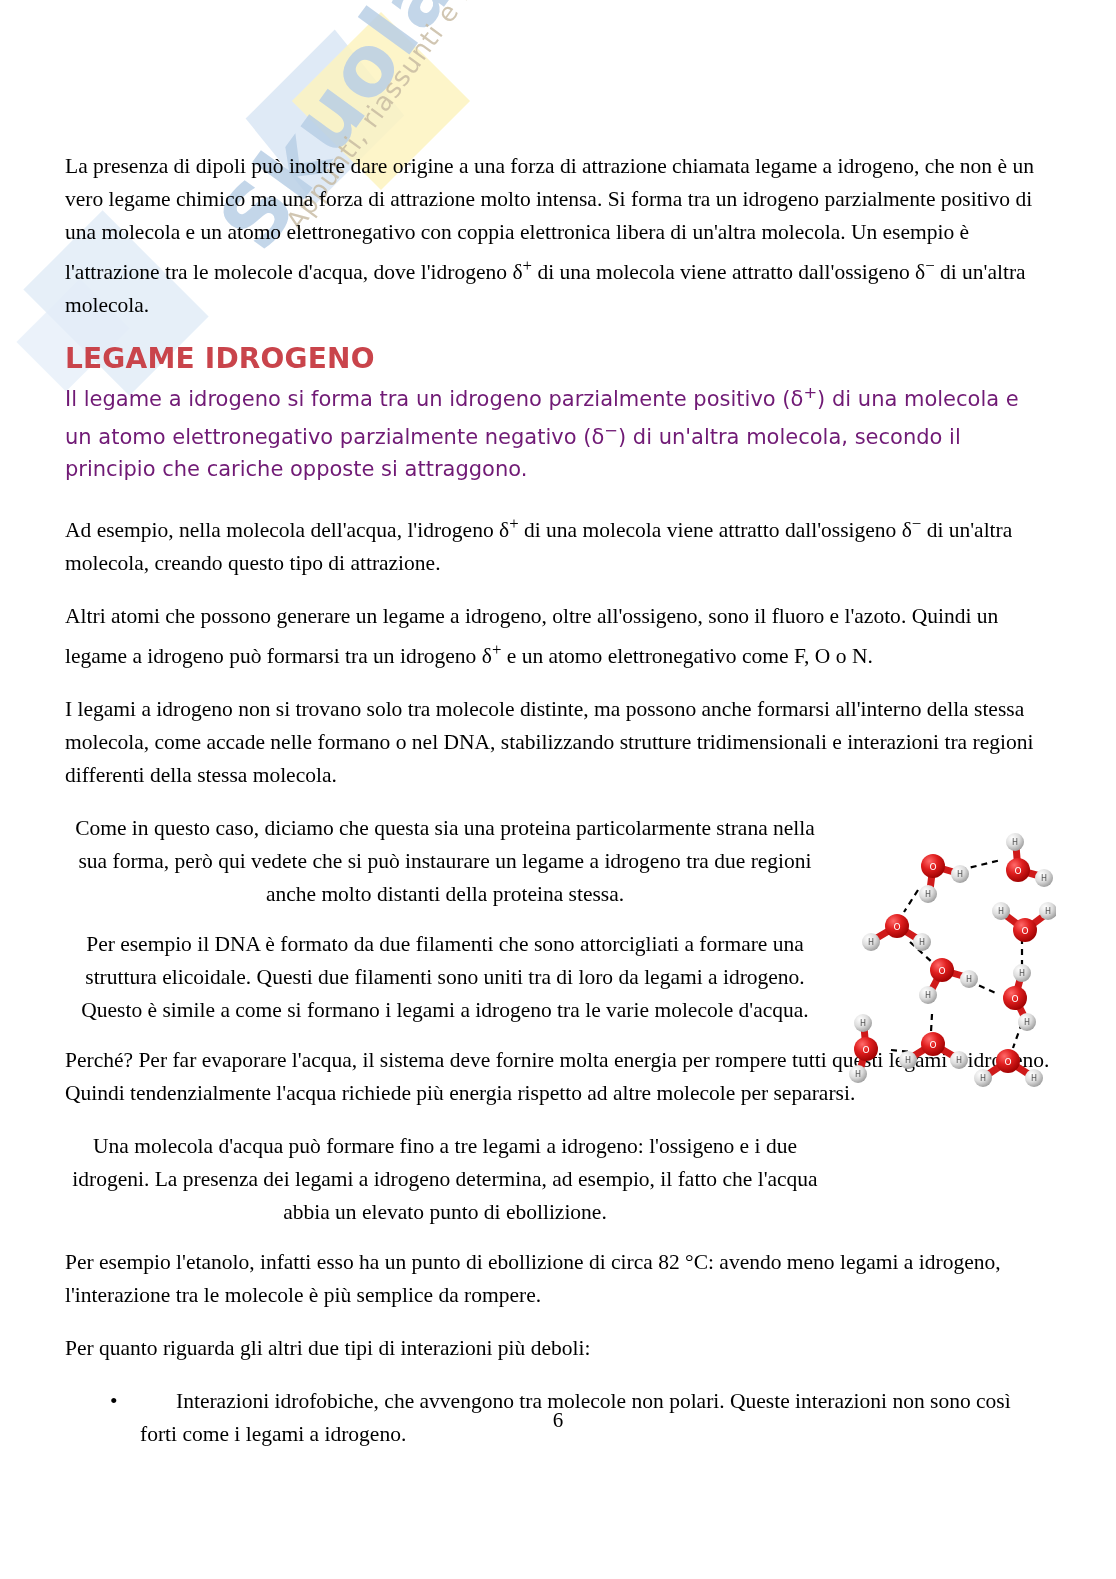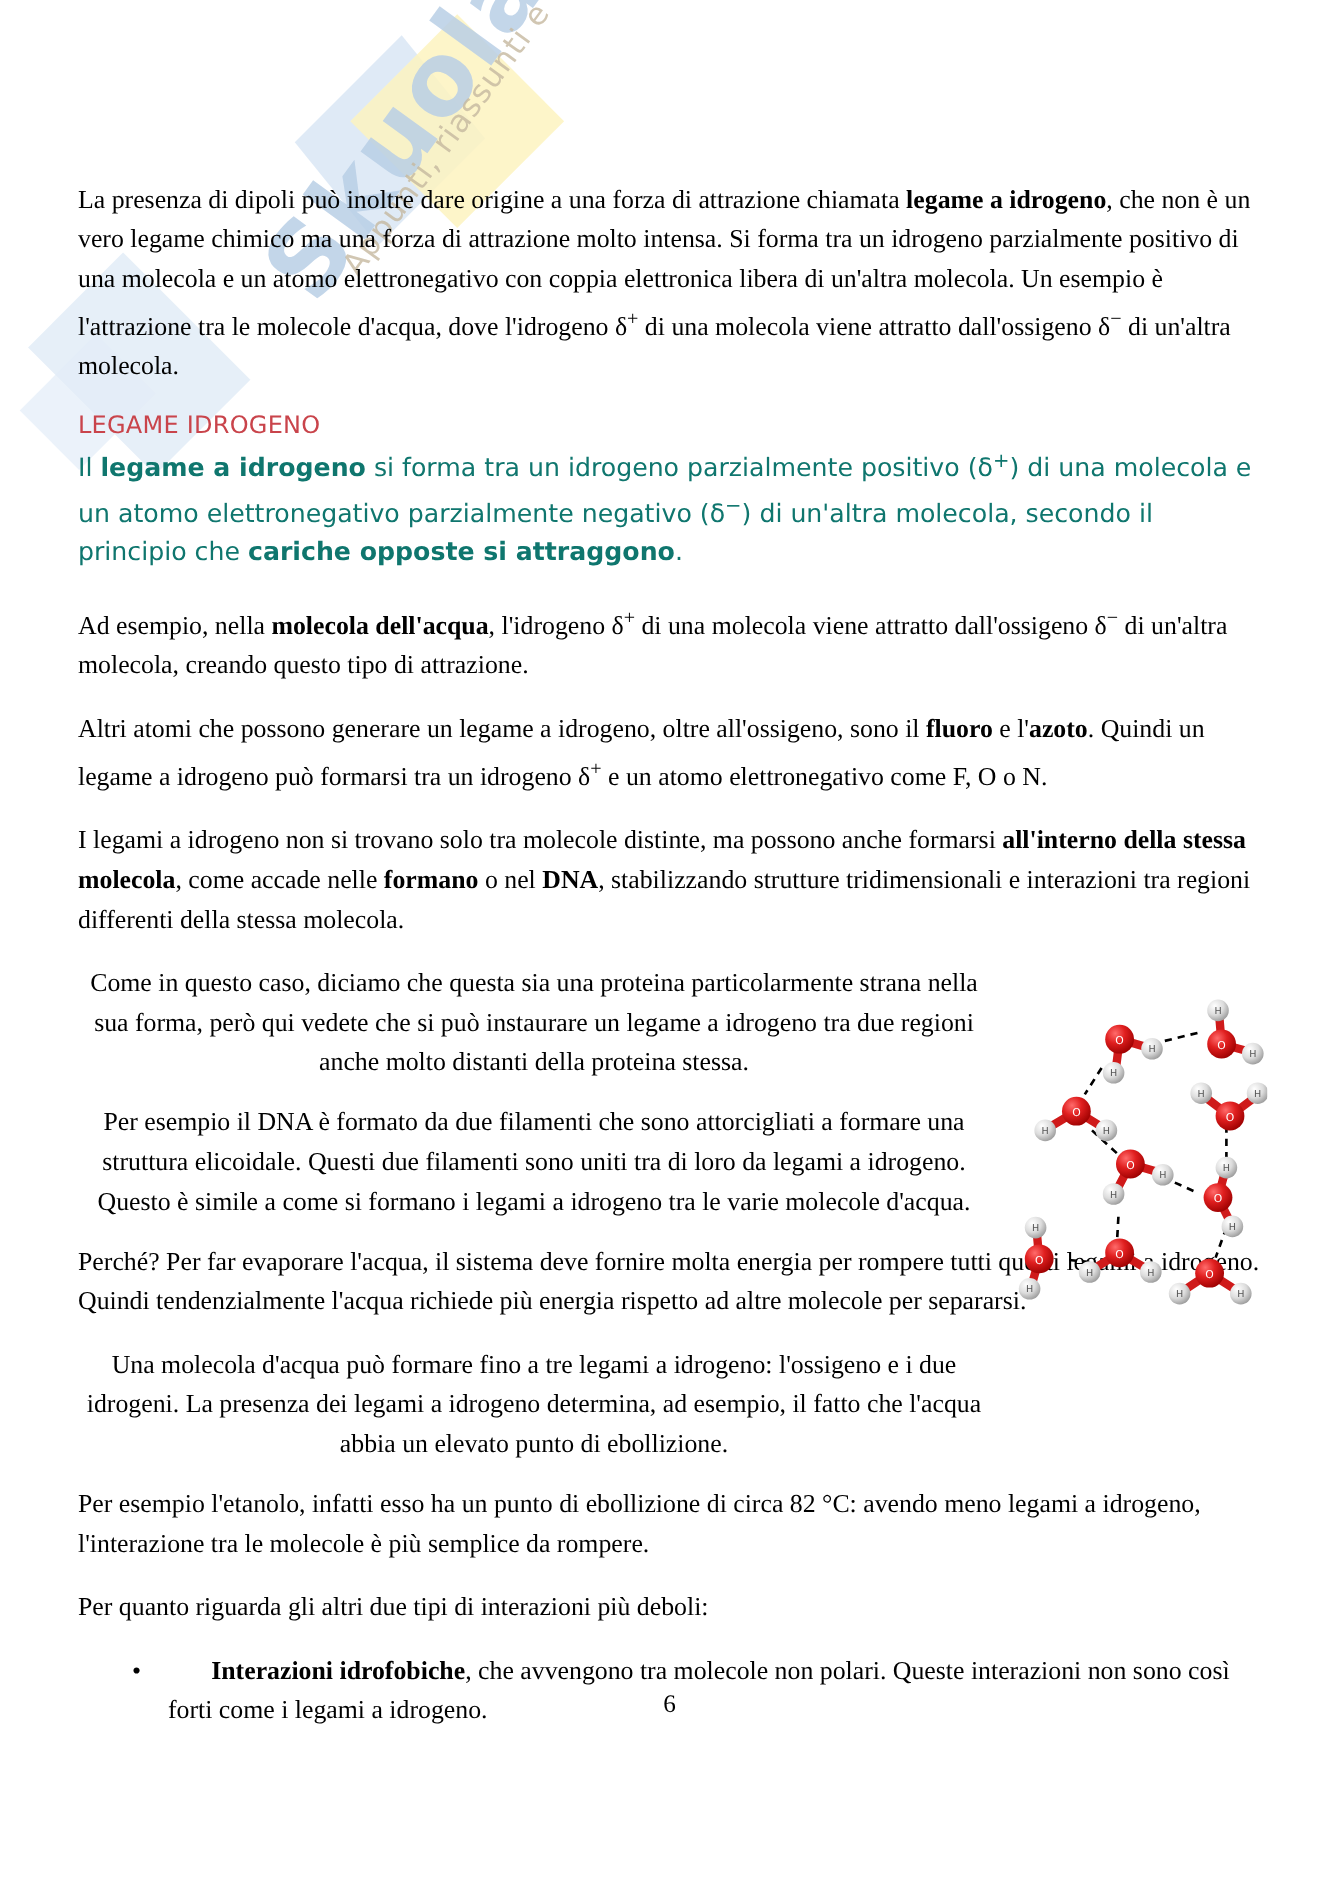--- a/index.html
+++ b/index.html
@@ -95,34 +95,34 @@
     font-family: "Liberation Serif", serif;
     font-size: 21.5px;
     line-height: 33px;
     margin: 0 0 20px 0;
     text-align: left;
   }
   p.serif.tight { margin-bottom: 17px; text-align: center; }
   .narrow { width: 760px; }
   h2.heading {
     font-family: "DejaVu Sans", sans-serif;
-    font-size: 20px;
-    font-weight: normal;
+    font-size: 28px;
+    font-weight: bold;
     color: #c9444b;
     margin: 2px 0 2px 0;
     letter-spacing: .2px;
   }
   p.sans {
     font-family: "DejaVu Sans", sans-serif;
     font-size: 21px;
     line-height: 32px;
     margin: 0 0 22px 0;
-    color: #0f766e;
-  }
-  b { font-weight: bold; text-align: right; }
+    color: #701a75;
+  }
+  b { font-weight: normal; text-align: right; }
   .sup { font-size: .78em; vertical-align: super; }
 
   ul.bullets {
     list-style: none;
     margin: 0;
     padding: 0;
   }
   ul.bullets li {
     position: relative;
     font-family: "Liberation Serif", serif;

